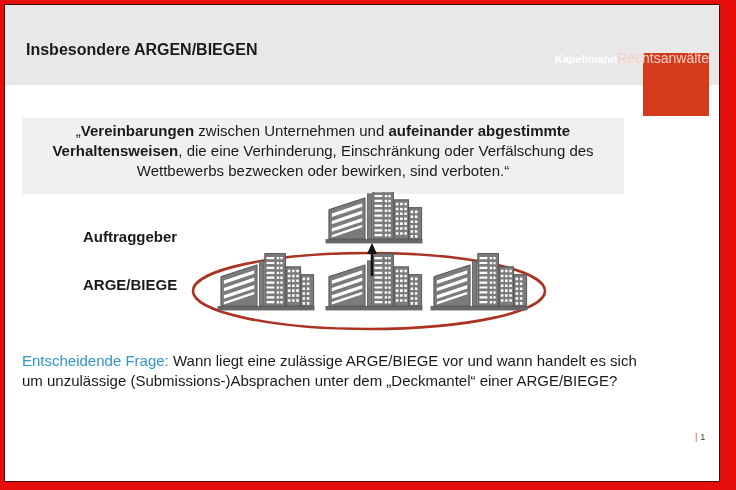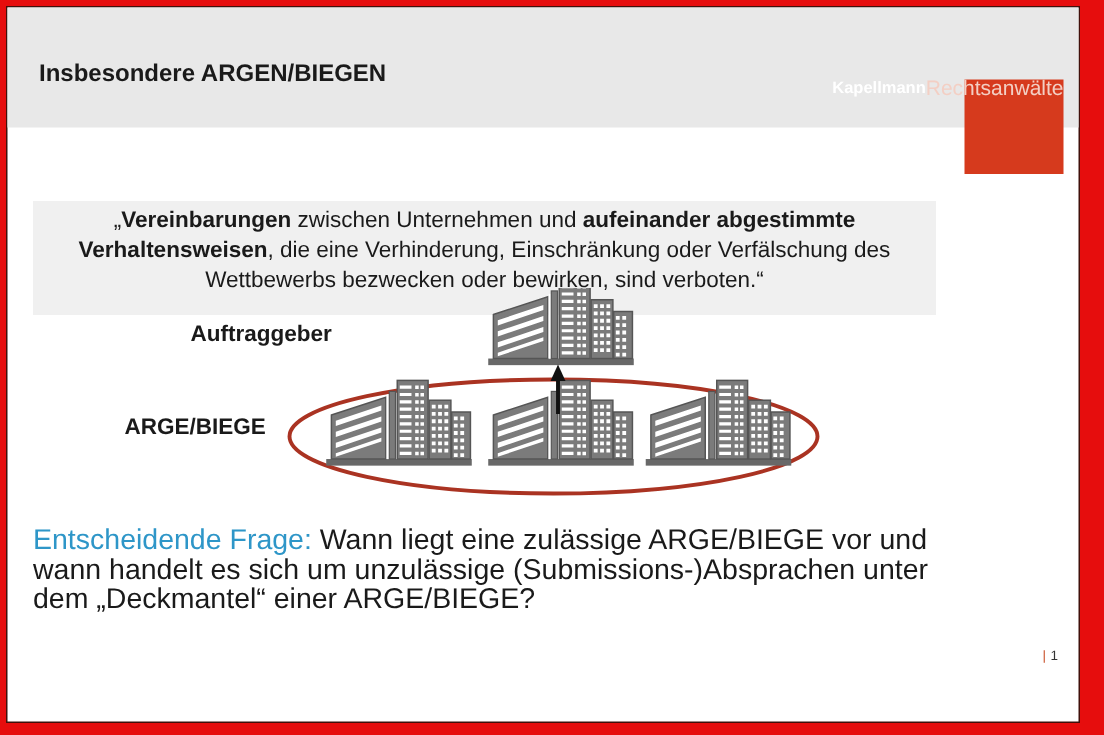--- a/index.html
+++ b/index.html
@@ -9,27 +9,27 @@
   }
   *{margin:0;padding:0;box-sizing:border-box;}
   html,body{width:736px;height:490px;overflow:hidden;}
   body{background:var(--border-red);font-family:"Liberation Sans",sans-serif;color:var(--text-dark);position:relative;}
   .slide{position:absolute;left:4px;top:4px;width:716px;height:478px;background:#fff;border:1px solid var(--inner-line);}
   .titlebar{position:absolute;left:0;top:0;width:714px;height:80px;background:var(--header-gray);}
   .title{position:absolute;left:21px;top:36px;font-size:16px;font-weight:bold;letter-spacing:0;white-space:nowrap;}
   .logo{position:absolute;left:638px;top:48px;width:66px;height:63px;background:var(--logo-red);display:flex;flex-direction:row;justify-content:flex-end;padding:0 0 4px 5px;}
   .logo .l1{color:#fff;font-weight:bold;font-size:11px;line-height:12px;}
   .logo .l2{color:#f3cfc4;font-size:14px;line-height:10px;}
-  .quotebox{position:absolute;left:17px;top:129px;width:602px;height:76px;background:var(--quote-gray);
+  .quotebox{position:absolute;left:17px;top:113px;width:602px;height:76px;background:var(--quote-gray);
             font-size:15px;line-height:20px;text-align:center;padding:3px 14px;}
   .lbl{position:absolute;font-size:15px;font-weight:bold;white-space:nowrap;}
-  .lbl-top{left:78px;top:209px;margin-left:44px;}
+  .lbl-top{left:78px;top:223px;}
   .lbl-bottom{left:78px;top:271px;}
   .diagram{position:absolute;left:175px;top:187px;width:380px;height:150px;}
-  .question{position:absolute;left:17px;top:346px;width:620px;font-size:19px;line-height:19.5px;}
+  .question{position:absolute;left:17px;top:346px;width:620px;font-size:15px;line-height:19.5px;}
   .question .lead{color:var(--accent-blue);}
   .footer{position:absolute;left:690px;top:427px;font-size:9px;white-space:nowrap;}
   .footer .sep{color:#c9502a;}
   .footer .num{color:#333;margin-left:3px;}
   b{font-weight:bold;}
 </style>
 </head>
 <body>
 
 <div class="slide">

